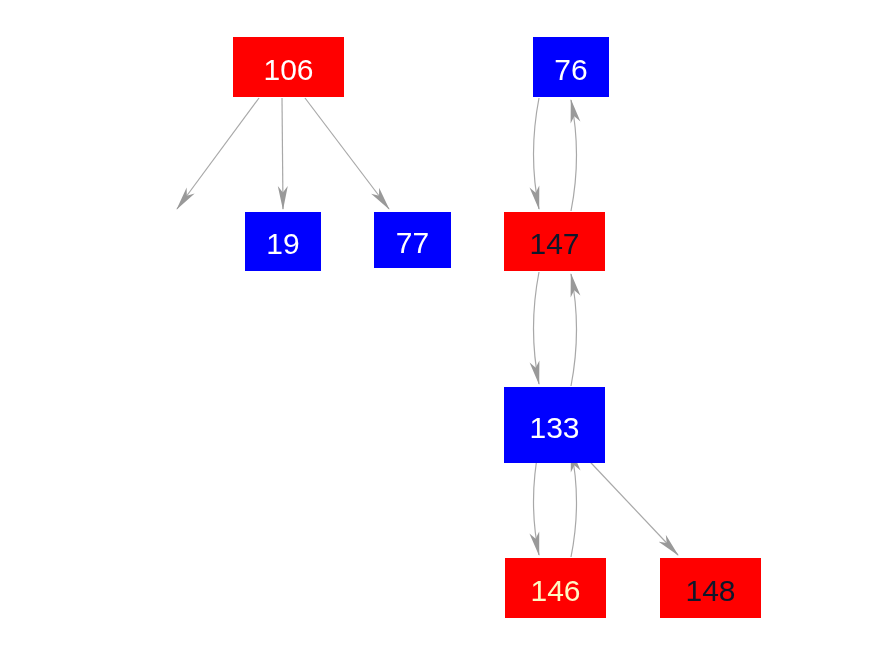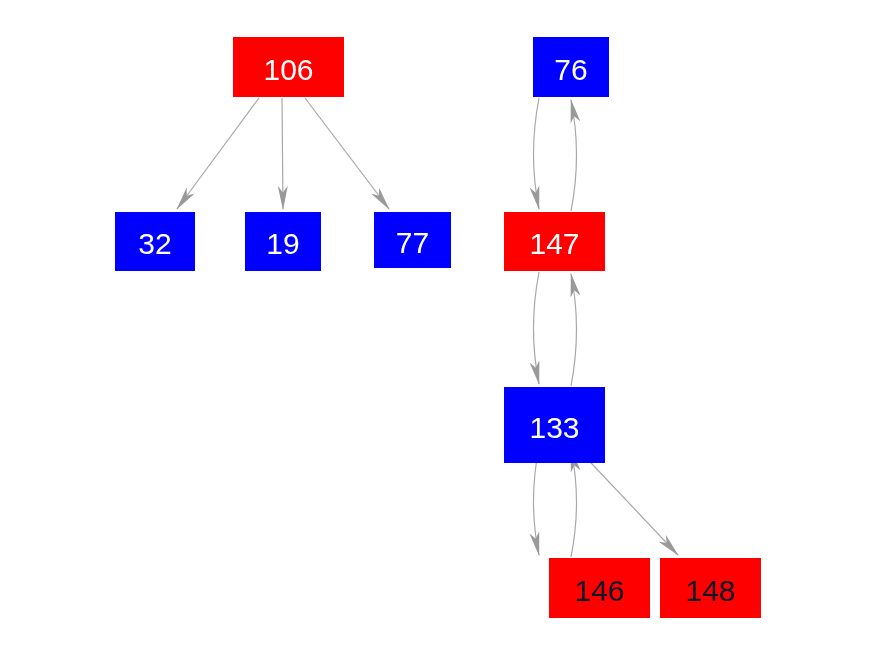--- a/index.html
+++ b/index.html
@@ -49,21 +49,20 @@
       <path d="M539,98 Q528,155 539,209" fill="none" stroke="#a8a8a8" stroke-width="1.2" marker-end="url(#arrowhead)"></path>
       <path d="M571,211 Q582,155 571,100" fill="none" stroke="#a8a8a8" stroke-width="1.2" marker-end="url(#arrowhead)"></path>
       <path d="M539,272 Q528,329 539,384" fill="none" stroke="#a8a8a8" stroke-width="1.2" marker-end="url(#arrowhead)"></path>
       <path d="M571,386 Q582,329 571,274" fill="none" stroke="#a8a8a8" stroke-width="1.2" marker-end="url(#arrowhead)"></path>
       <path d="M539,447 Q528,502 539,555" fill="none" stroke="#a8a8a8" stroke-width="1.2" marker-end="url(#arrowhead)"></path>
       <path d="M571,557 Q582,502 571,449" fill="none" stroke="#a8a8a8" stroke-width="1.2" marker-end="url(#arrowhead)"></path>
       <path d="M576,447 L678,555" fill="none" stroke="#a8a8a8" stroke-width="1.2" marker-end="url(#arrowhead)"></path>
     </svg>
 
 <div class="node" style="left: 233px; top: 37px; width: 111px; height: 60px; background: rgb(255, 0, 0); color: rgb(255, 255, 255);">106</div>
-    <div class="node" style="left: 115px; top: 212px; width: 80px; height: 59px; background: rgb(0, 0, 255); color: rgb(255, 255, 255);">32</div>
     <div class="node" style="left: 245px; top: 212px; width: 76px; height: 59px; background: rgb(0, 0, 255); color: rgb(255, 255, 255);">19</div>
     <div class="node" style="left: 374px; top: 212px; width: 77px; height: 56px; background: rgb(0, 0, 255); color: rgb(255, 255, 255);">77</div>
     <div class="node" style="left: 517px; top: 37px; width: 76px; height: 60px; background: rgb(0, 0, 255); color: rgb(255, 255, 255); margin-left: 16px;">76</div>
-    <div class="node" style="left: 504px; top: 212px; width: 101px; height: 59px; background: rgb(255, 0, 0); color: #ffffff;">147</div>
+    <div class="node" style="left: 504px; top: 212px; width: 101px; height: 59px; background: rgb(255, 0, 0); color: #0f172a;">147</div>
     <div class="node" style="left: 504px; top: 387px; width: 101px; height: 76px; background: rgb(0, 0, 255); color: rgb(255, 255, 255);">133</div>
-    <div class="node" style="left: 505px; top: 558px; width: 101px; height: 60px; background: rgb(255, 0, 0); color: #0f172a; margin-left: 44px;">146</div>
+    <div class="node" style="left: 505px; top: 558px; width: 101px; height: 60px; background: rgb(255, 0, 0); color: #fef9c3;">146</div>
     <div class="node" style="left: 660px; top: 558px; width: 101px; height: 60px; background: rgb(255, 0, 0); color: #0f172a;">148</div>
   </div>
 
 </body></html>

